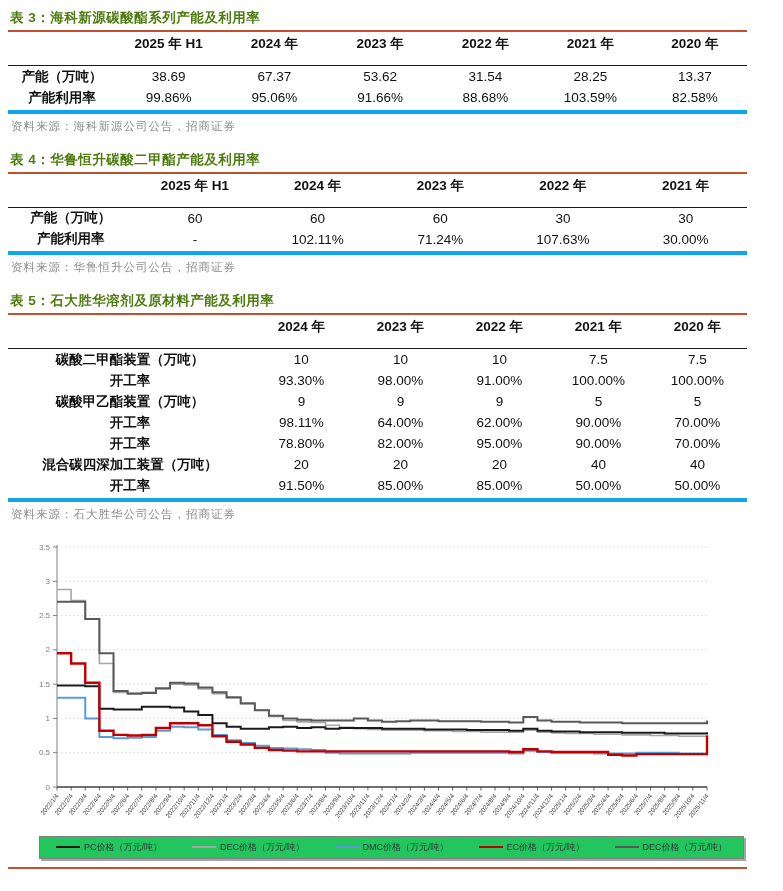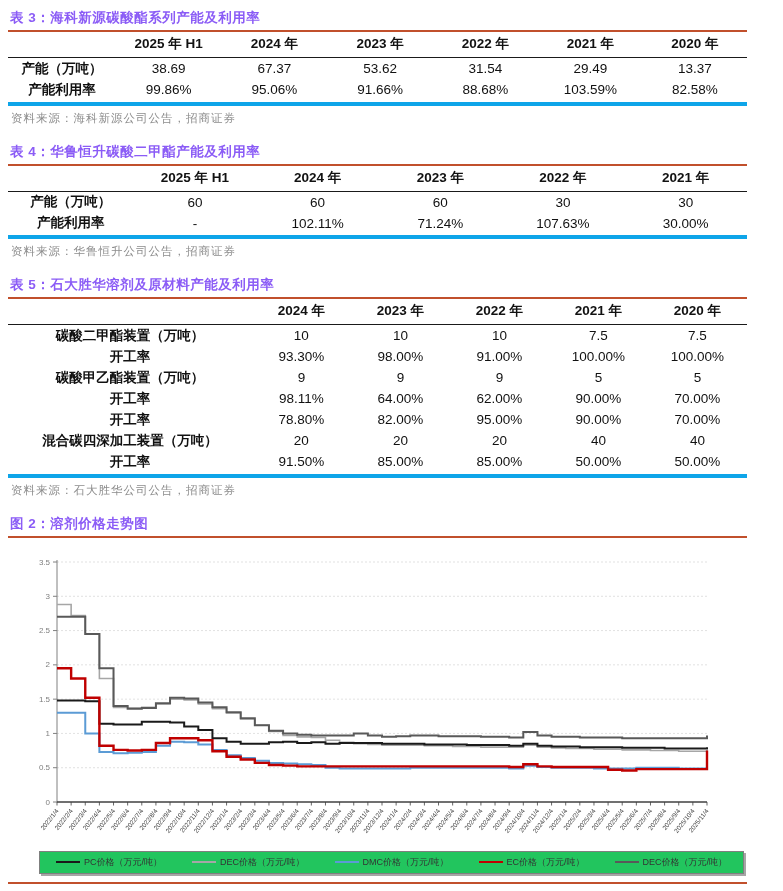--- a/index.html
+++ b/index.html
@@ -1,23 +1,23 @@
 <!DOCTYPE html>
 <html><head>
 <meta charset="utf-8">
 <style>
   html,body{margin:0;padding:0;background:#ffffff;}
   body{width:783px;height:891px;overflow:hidden;font-family:"Liberation Sans",sans-serif;color:#111;}
   .page{padding-top:7px;}
   section{margin-bottom:15px;}
   .sec-head{margin:0 36px 0 8px;border-bottom:2.5px solid #c1502c;padding:1px 0 3px 2px;}
-  .sec-title{color:#8b5cf6;font-weight:700;font-size:13.5px;letter-spacing:0.5px;}
+  .sec-title{color:#4d7c0f;font-weight:700;font-size:13.5px;letter-spacing:0.5px;}
   .tbl-wrap{margin:0 36px 0 8px;}
   table.data-table{border-collapse:collapse;width:100%;font-size:13.5px;table-layout:fixed;}
-  table.data-table thead th{border-bottom:1.3px solid #1a1a1a;font-weight:700;padding:3px 0 4px;}
+  table.data-table thead th{border-bottom:1.3px solid #1a1a1a;font-weight:700;padding:3px 0 12px;}
   table.data-table th,table.data-table td{text-align:center;padding:1.5px 0;overflow:hidden;white-space:nowrap;}
   table.data-table tbody th{font-weight:700;}
   table.data-table tr.last th,table.data-table tr.last td{border-bottom:4px solid #0ea5e9;padding-bottom:3px;}
   .source{color:#8c8c8c;font-size:11.5px;margin:5px 36px 0 11px;font-family:"DejaVu Serif",serif;letter-spacing:1px;}
   .chart-wrap{margin-top:14px;}
   #chart-svg{display:block;}
   .legend{display:flex;align-items:center;gap:30px;width:fit-content;margin:2px auto 0;border:1px solid #7f7f7f;background:#22c55e;
           padding:4px 16px;box-shadow:2px 2px 0 #a6a6a6;}
   .legend-item{display:flex;align-items:center;gap:4px;}
   .legend-swatch{display:inline-block;width:24px;height:0;border-top-style:solid;}
@@ -55,21 +55,21 @@
               <th>2020 年</th>
             </tr>
           </thead>
           <tbody>
             <tr>
               <th>产能（万吨）</th>
               <td>38.69</td>
               <td>67.37</td>
               <td>53.62</td>
               <td>31.54</td>
-              <td>29.49</td>
+              <td>28.25</td>
               <td>13.37</td>
             </tr>
             <tr class="last">
               <th>产能利用率</th>
               <td>99.86%</td>
               <td>95.06%</td>
               <td>91.66%</td>
               <td>88.68%</td>
               <td>103.59%</td>
               <td>82.58%</td>
@@ -208,23 +208,20 @@
               <td>50.00%</td>
               <td>50.00%</td>
             </tr>
           </tbody>
         </table>
     </div>
     <div class="source">资料来源：石大胜华公司公告，招商证券</div>
   </section>
 
   <section style="margin-bottom:0;">
-    <div class="sec-head">
-      <span class="sec-title">图 2：溶剂价格走势图</span>
-    </div>
     <div class="chart-wrap">
       <svg id="chart-svg" width="783" height="297" viewBox="0 0 783 297">
           <line x1="57" y1="215.71428571428572" x2="707" y2="215.71428571428572" stroke="#d9d9d9" stroke-width="0.8" stroke-dasharray="2 2"></line>
           <line x1="57" y1="181.42857142857144" x2="707" y2="181.42857142857144" stroke="#d9d9d9" stroke-width="0.8" stroke-dasharray="2 2"></line>
           <line x1="57" y1="147.14285714285717" x2="707" y2="147.14285714285717" stroke="#d9d9d9" stroke-width="0.8" stroke-dasharray="2 2"></line>
           <line x1="57" y1="112.85714285714286" x2="707" y2="112.85714285714286" stroke="#d9d9d9" stroke-width="0.8" stroke-dasharray="2 2"></line>
           <line x1="57" y1="78.57142857142856" x2="707" y2="78.57142857142856" stroke="#d9d9d9" stroke-width="0.8" stroke-dasharray="2 2"></line>
           <line x1="57" y1="44.285714285714306" x2="707" y2="44.285714285714306" stroke="#d9d9d9" stroke-width="0.8" stroke-dasharray="2 2"></line>
           <line x1="57" y1="10" x2="707" y2="10" stroke="#d9d9d9" stroke-width="0.8" stroke-dasharray="2 2"></line>
           <line x1="57" y1="8" x2="57" y2="250" stroke="#808080" stroke-width="1"></line>

